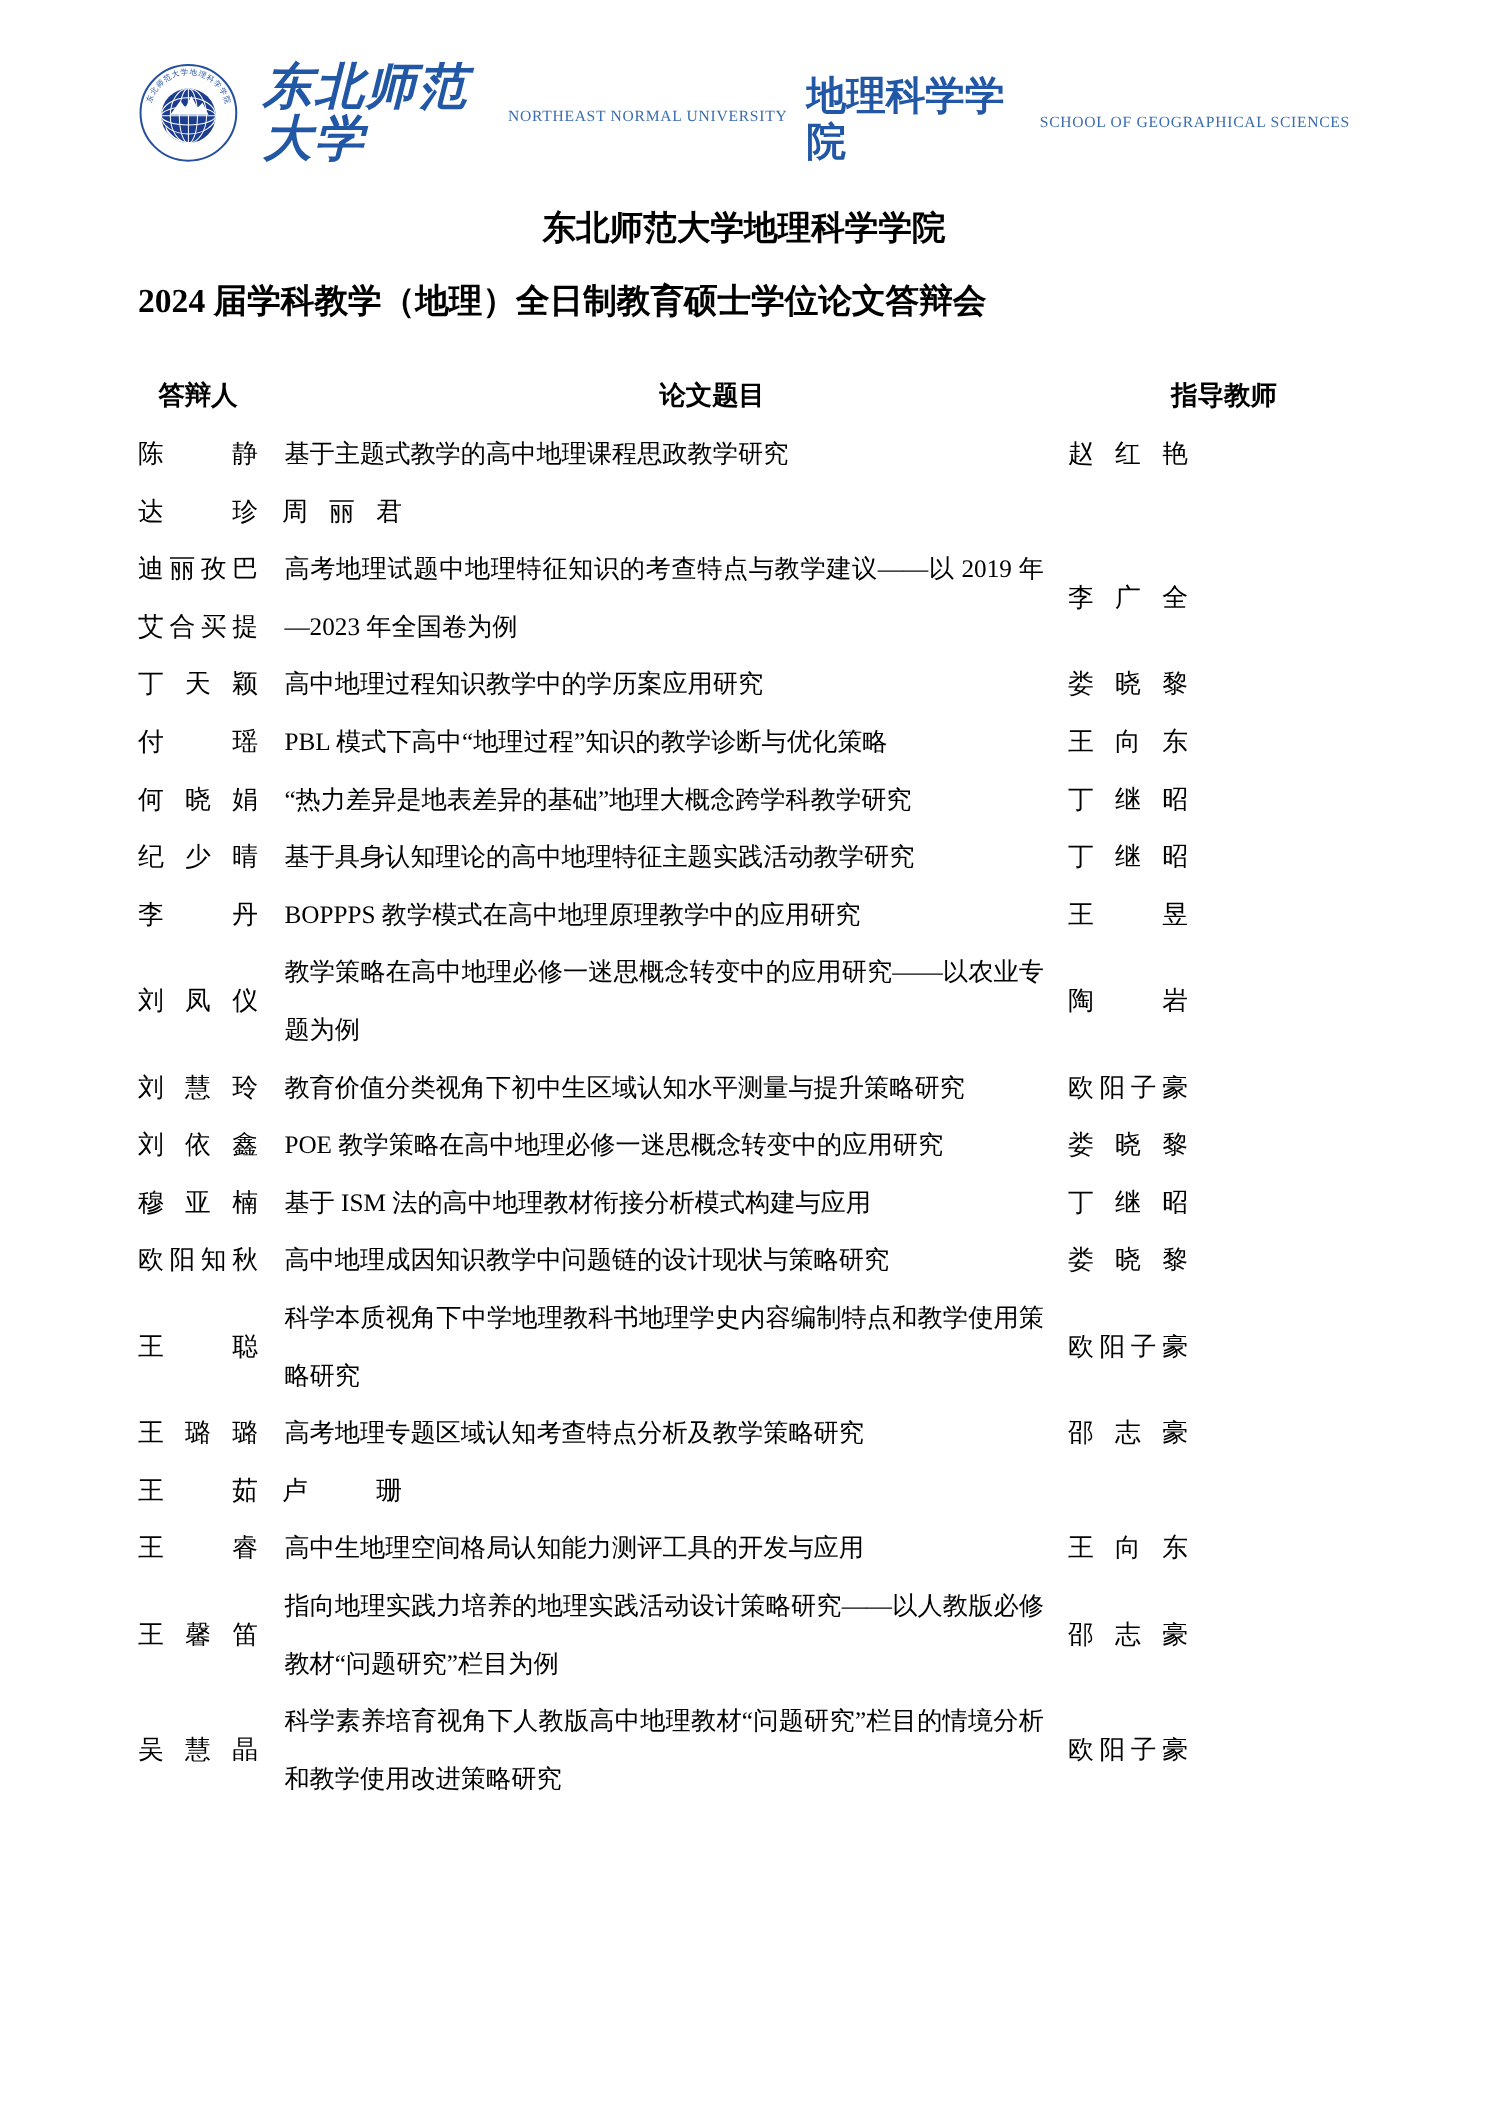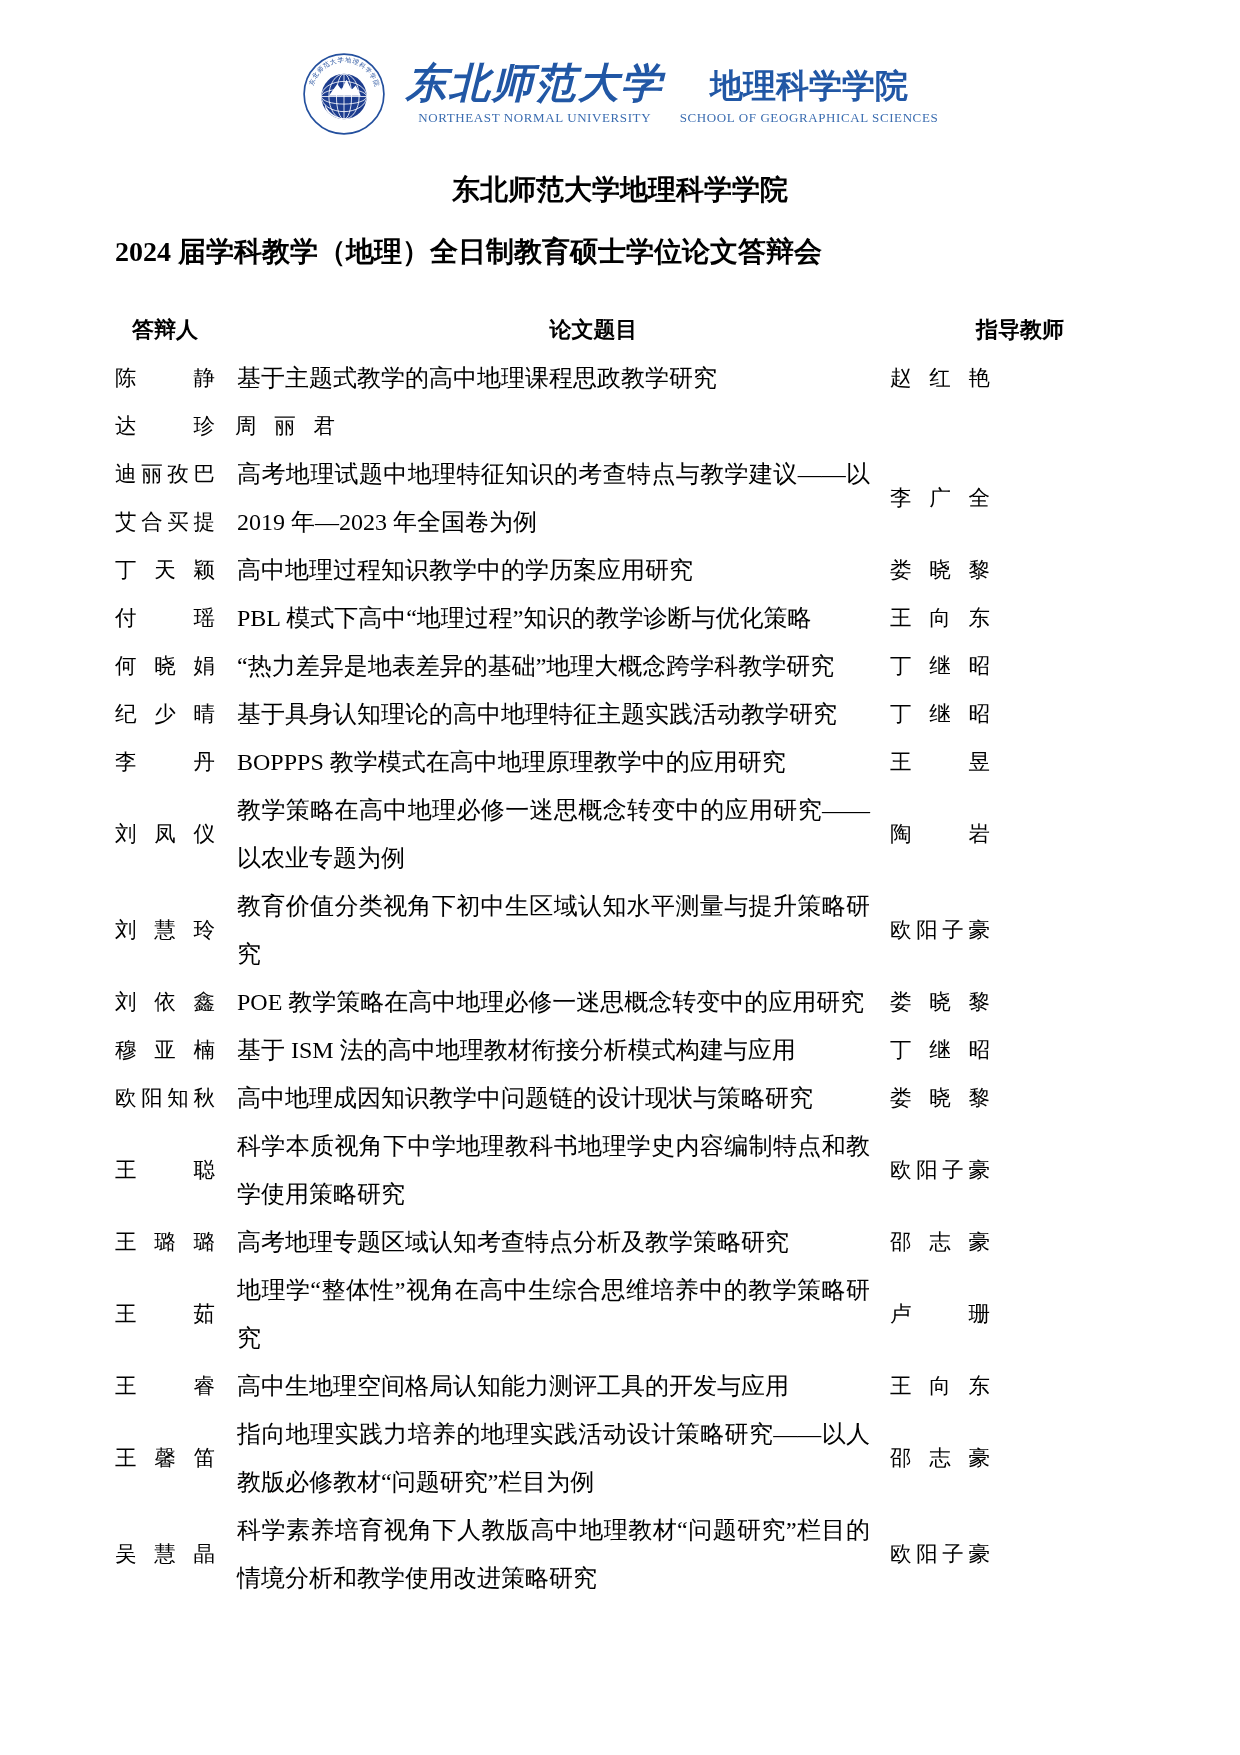--- a/index.html
+++ b/index.html
@@ -13,21 +13,21 @@
   }
   .page { padding: 50px 115px 0 115px; }
 
   
   .logo-row {
     display: flex; justify-content: center; align-items: center;
     gap: 20px; height: 88px;
   }
   .emblem { width: 84px; height: 84px; flex: none; }
   .logo-text { display: grid; grid-template-columns: auto auto; column-gap: 16px; align-items: end; }
-  .logo-col { display: flex; flex-direction: column; align-items: center; }
+  .logo-col { display: flex; flex-direction: row; align-items: center; }
   .cn-calli {
     font-size: 41px; line-height: 1.05; color: #2157a5;
     font-weight: bold; font-style: italic; letter-spacing: 2px;
     font-family: "Liberation Serif", serif;
   }
   .cn-school {
     font-size: 33px; line-height: 1.15; color: #2157a5;
     font-weight: bold; font-family: "Liberation Sans", sans-serif;
   }
   .en-caption {
@@ -55,21 +55,21 @@
     font-family: "Liberation Sans", sans-serif;
     font-weight: bold; font-size: 22px; gap: 40px;
   }
   .col-defender { width: 100px; flex: none; }
   .col-thesis   { width: 633px; flex: none; margin-left: 22px; }
   .col-advisor  { width: 100px; flex: none; margin-left: 20px; }
   .thead .col-defender, .thead .col-advisor, .thead .col-thesis { text-align: center; }
 
   .trow { display: flex; align-items: center; }
   .cell-thesis {
-    font-size: 24px; line-height: 48px;
+    font-size: 21px; line-height: 48px;
     text-align: justify;
   }
   .cell-name { font-size: 21.5px; line-height: 48px; align-self: center; }
   .name-line { display: flex; justify-content: space-between; }
 </style>
 </head>
 <body>
 
 <div class="page">
 
@@ -391,21 +391,20 @@
           </div>
   </div>
 
   <div class="trow">
     <div class="cell-name col-defender defender">
             <div class="name-line">
               <span>王</span>
               <span>茹</span>
             </div>
           </div>
-    <div class="cell-thesis col-thesis thesis">地理学“整体性”视角在高中生综合思维培养中的教学策略研究</div>
     <div class="cell-name col-advisor advisor">
             <div class="name-line">
               <span>卢</span>
               <span>珊</span>
             </div>
           </div>
   </div>
 
   <div class="trow">
     <div class="cell-name col-defender defender">

